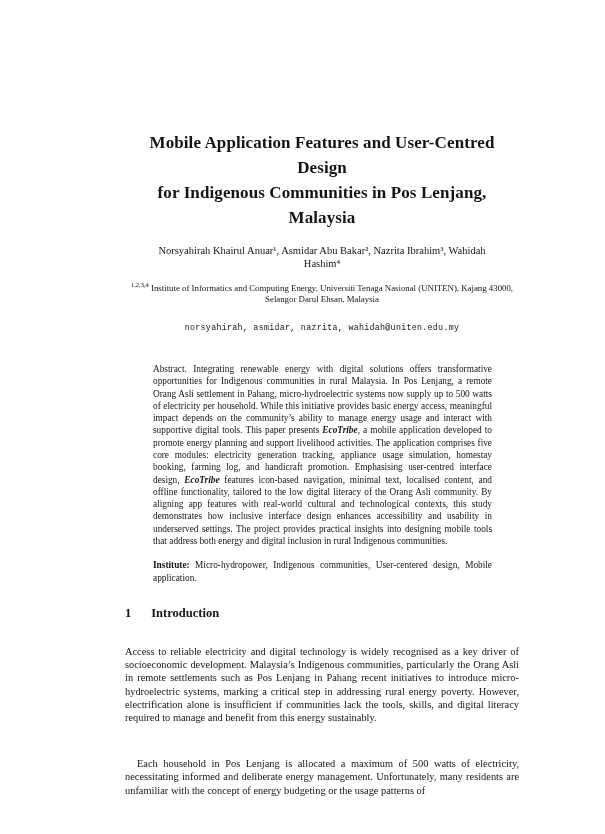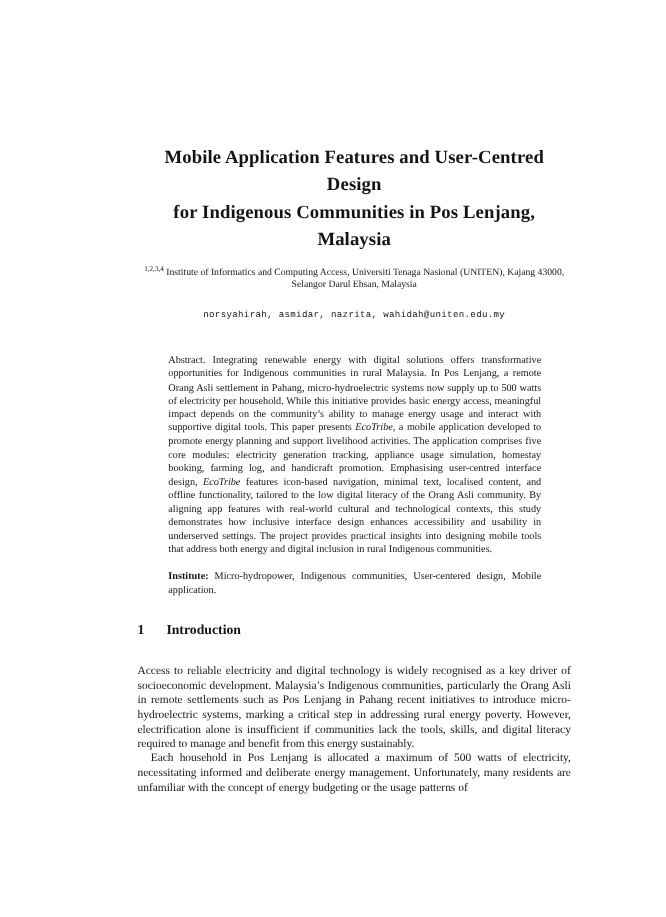--- a/index.html
+++ b/index.html
@@ -54,57 +54,58 @@
     text-align: center;
     letter-spacing: 0.3px;
   }
   .abstract-block {
     margin: 30px 27px 0 28px;
     font-size: 9.3px;
     line-height: 12.3px;
     text-align: justify;
   }
   .abstract-block .lead { font-weight: normal; }
-  .abstract-block .em { font-style: italic; }
+  .abstract-block .em { font-style: italic; font-weight: bold; }
   .keywords-block {
     margin: 12px 27px 0 28px;
     font-size: 9.3px;
     line-height: 12.3px;
     text-align: justify;
   }
   .keywords-block .lead { font-weight: bold; }
   .section-heading {
     margin-top: 22px;
     font-size: 12.5px;
     font-weight: bold;
     line-height: 14px;
   }
   .section-heading .sec-num { display: inline-block; margin-right: 20px; }
   .body-par {
     font-size: 10.4px;
     line-height: 13.2px;
     text-align: justify;
   }
   .body-par.first { margin-top: 25px; }
-  .body-par.indented { text-indent: 12px; }
+  .body-par.indented { text-indent: 12px; margin-top: 33px; }
 </style>
 </head>
 <body>
 
 <div class="page">
   <div class="content">
 
     <h1 class="paper-title">
       <span>Mobile Application Features and User-Centred Design</span><br>
       <span>for Indigenous Communities in Pos Lenjang, Malaysia</span>
     </h1>
 
+    <div class="authors">Norsyahirah Khairul Anuar¹, Asmidar Abu Bakar², Nazrita Ibrahim³, Wahidah Hashim⁴</div>
 
     <div class="affiliation">
-      <span class="sup">1,2,3,4</span><span> Institute of Informatics and Computing Access, Universiti Tenaga Nasional (UNITEN), Kajang 43000, Selangor Darul Ehsan, Malaysia</span>
+      <span class="sup">1,2,3,4</span><span> Institute of Informatics and Computing Energy, Universiti Tenaga Nasional (UNITEN), Kajang 43000, Selangor Darul Ehsan, Malaysia</span>
     </div>
 
     <div class="email">norsyahirah, asmidar, nazrita, wahidah@uniten.edu.my</div>
 
     <p class="abstract-block">
       <span class="lead">Abstract.</span><span> Integrating renewable energy with digital solutions offers transformative opportunities for Indigenous communities in rural Malaysia. In Pos Lenjang, a remote Orang Asli settlement in Pahang, micro-hydroelectric systems now supply up to 500 watts of electricity per household. While this initiative provides basic energy access, meaningful impact depends on the community’s ability to manage energy usage and interact with supportive digital tools. This paper presents </span><span class="em">EcoTribe</span><span>, a mobile application developed to promote energy planning and support livelihood activities. The application comprises five core modules: electricity generation tracking, appliance usage simulation, homestay booking, farming log, and handicraft promotion. Emphasising user-centred interface design, </span><span class="em">EcoTribe</span><span> features icon-based navigation, minimal text, localised content, and offline functionality, tailored to the low digital literacy of the Orang Asli community. By aligning app features with real-world cultural and technological contexts, this study demonstrates how inclusive interface design enhances accessibility and usability in underserved settings. The project provides practical insights into designing mobile tools that address both energy and digital inclusion in rural Indigenous communities.</span>
     </p>
 
     <p class="keywords-block">
       <span class="lead">Institute:</span><span> Micro-hydropower, Indigenous communities, User-centered design, Mobile application.</span>

